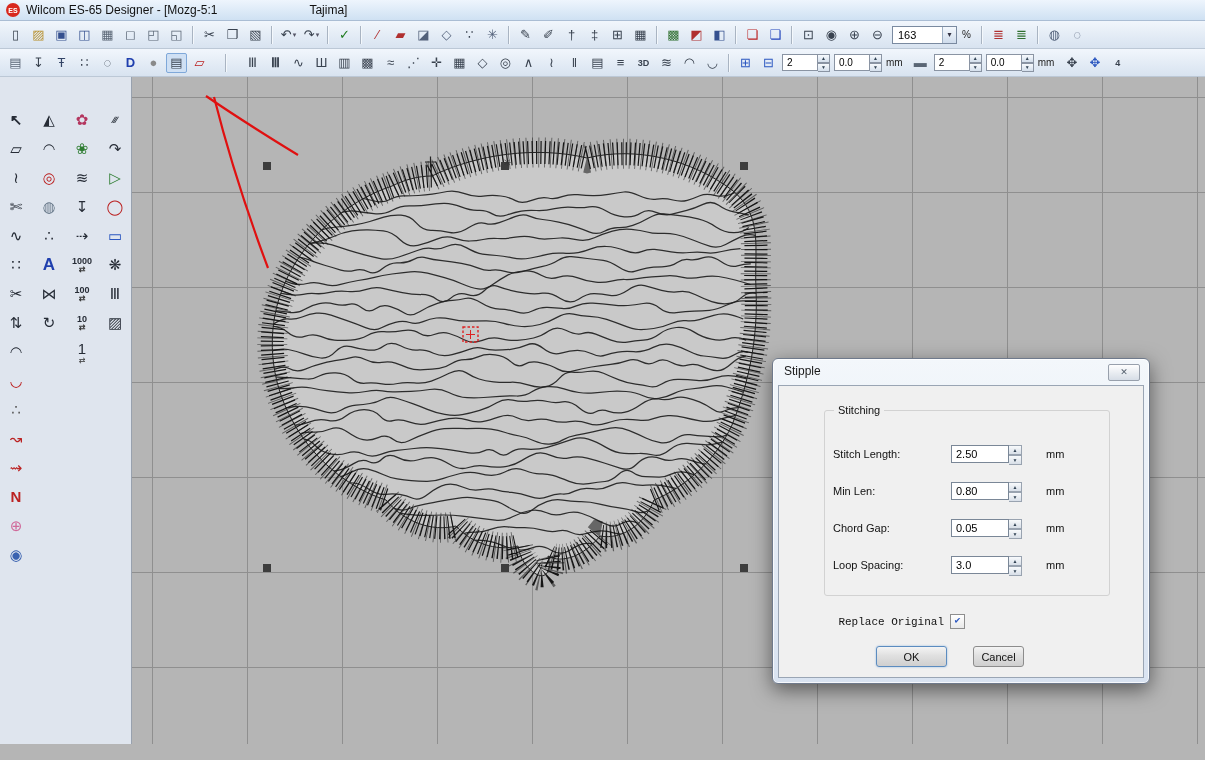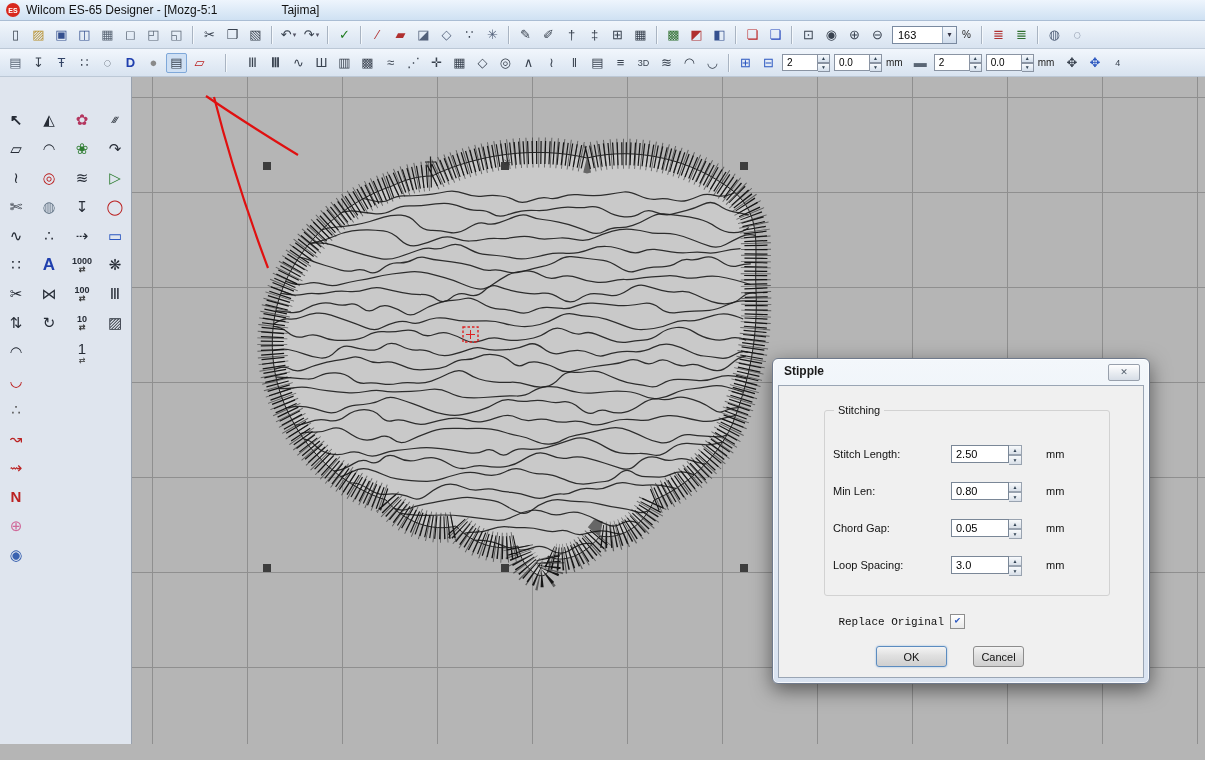--- a/index.html
+++ b/index.html
@@ -4,35 +4,35 @@
 <style>
   html,body{margin:0;padding:0;width:1205px;height:760px;overflow:hidden;
     font-family:"Liberation Sans",sans-serif;background:#b5b5b5;-webkit-font-smoothing:antialiased;}
   .app{position:relative;width:1205px;height:760px;}
 
   
   .titlebar{height:20px;background:linear-gradient(#eef5fd,#cfe1f3);border-bottom:1px solid #aabdd4;
     display:flex;align-items:center;padding:0 6px;font-size:12px;color:#111;}
   .logo{width:14px;height:14px;border-radius:50%;background:#d8281e;color:#fff;font-size:7px;font-weight:bold;
     display:inline-flex;align-items:center;justify-content:center;margin-right:6px;}
-  .title2{margin-left:64px;text-align:center;}
+  .title2{margin-left:92px;text-align:center;}
 
   
   .menubar{height:19px;background:#e2ecf8;border-bottom:1px solid #c2cfdf;display:flex;align-items:center;
     font-size:11px;color:#1a1a1a;padding-left:20px;}
   .mitem{padding:2px 8px;cursor:default;}
 
   
   .tb{height:27px;background:linear-gradient(#f1f6fc,#d8e3f0);border-bottom:1px solid #bcc8d6;
     display:flex;align-items:center;padding:0 4px;white-space:nowrap;}
   .iconrow{display:flex;align-items:center;}
   .tbicon{display:inline-flex;align-items:center;justify-content:center;width:21px;height:20px;
     font-size:13px;color:#39424f;border-radius:2px;margin:0 1px;cursor:default;position:relative;}
   .tbicon.pressed{background:#cfe0f4;border:1px solid #7fa8d9;width:19px;height:18px;}
-  .tbicon.smalltxt{font-size:9px;font-weight:normal;}
+  .tbicon.smalltxt{font-size:9px;font-weight:bold;}
   .tbicon .dd{font-style:normal;font-size:7px;margin-left:1px;color:#556;}
   .tbsep{width:1px;height:18px;background:#a9b4c2;border-right:1px solid #f4f8fc;margin:0 4px;display:inline-block;}
   .tbsep.wide{margin:0 14px;}
   .zoomcombo{display:inline-flex;align-items:center;background:#fff;border:1px solid #7a8aa0;height:16px;
     width:58px;margin:0 3px;font-size:11px;padding-left:5px;justify-content:space-between;}
   .zoomcombo .dd{font-size:8px;background:linear-gradient(#f4f8fd,#cfdcec);border-left:1px solid #9fb0c4;
     width:13px;height:16px;display:inline-flex;align-items:center;justify-content:center;color:#334;}
   .unit{font-size:10px;color:#222;margin:0 6px 0 2px;}
   .spinfield{display:inline-flex;align-items:center;margin:0 2px;}
   .spinfield input{width:30px;height:15px;font-size:10px;border:1px solid #8a94a3;padding:0 0 0 4px;
@@ -57,21 +57,21 @@
     background-size:95px 95px;background-position:20px 20px;}
   .canvas svg{position:absolute;left:0;top:0;}
 
   
   .annotation{position:absolute;left:0;top:0;width:1205px;height:760px;pointer-events:none;z-index:60;}
 
   
   .dialog{position:absolute;left:772px;top:358px;width:376px;height:324px;z-index:100;
     background:linear-gradient(#f3f7fb,#d9e3f1);border:1px solid #6f7a8c;border-radius:6px;
     box-shadow:0 6px 20px rgba(0,0,0,.5), inset 0 0 0 1px rgba(255,255,255,.75);}
-  .dtitle{height:24px;line-height:24px;padding-left:11px;font-size:12px;color:#1a1a1a;font-weight:bold;}
+  .dtitle{height:24px;line-height:24px;padding-left:11px;font-size:12px;color:#1a1a1a;}
   .dclose{position:absolute;top:5px;right:9px;width:30px;height:15px;text-align:center;line-height:14px;
     font-size:9px;color:#55606e;background:linear-gradient(#fefefe,#d6dde6);
     border:1px solid #98a0ac;border-radius:2px;cursor:default;}
   .dbody{position:absolute;left:5px;right:5px;top:26px;bottom:5px;background:#f0f0f0;
     border:1px solid #9aa5b4;font-size:11px;color:#111;padding-left:22px;}
   .dgroup{position:absolute;left:45px;top:24px;width:284px;height:184px;
     border:1px solid #d2d2d2;border-radius:3px;}
   .dglabel{position:absolute;top:-7px;left:9px;background:#f0f0f0;padding:0 4px;font-size:11px;}
   .drow{position:absolute;left:0;width:100%;height:20px;display:flex;align-items:center;}
   .drow label{display:inline-block;width:111px;text-align:left;margin-left:8px;}

